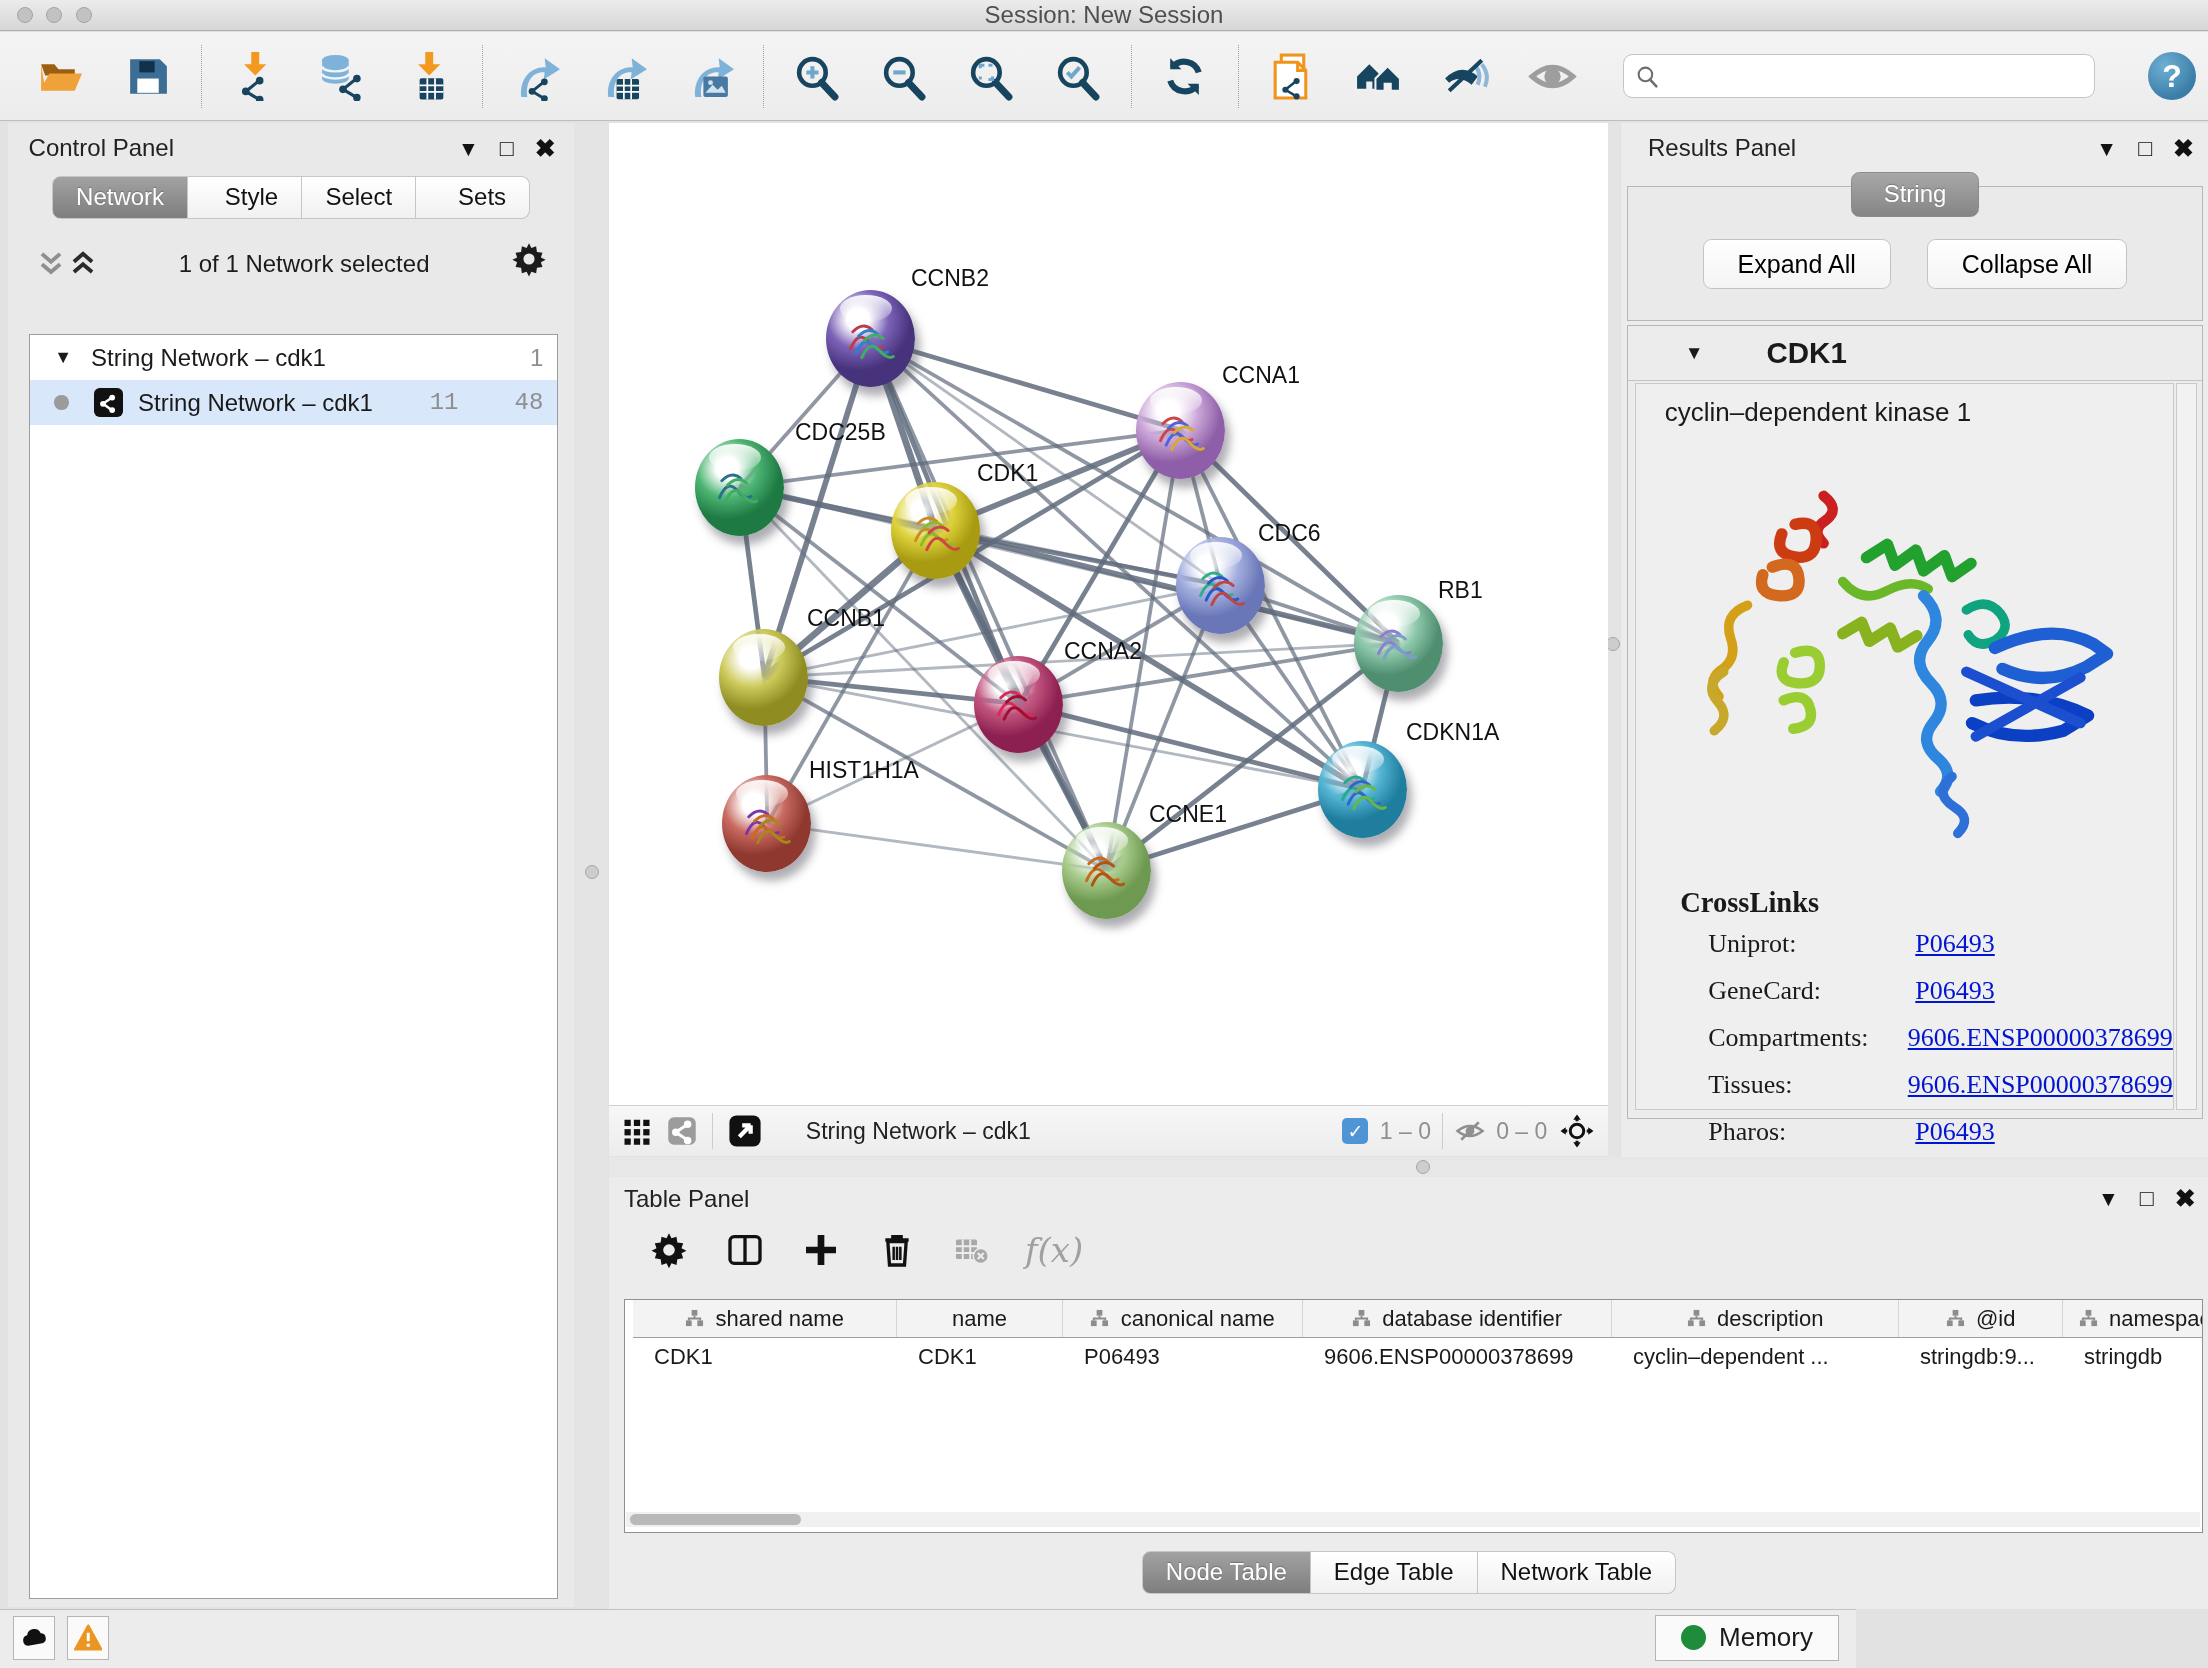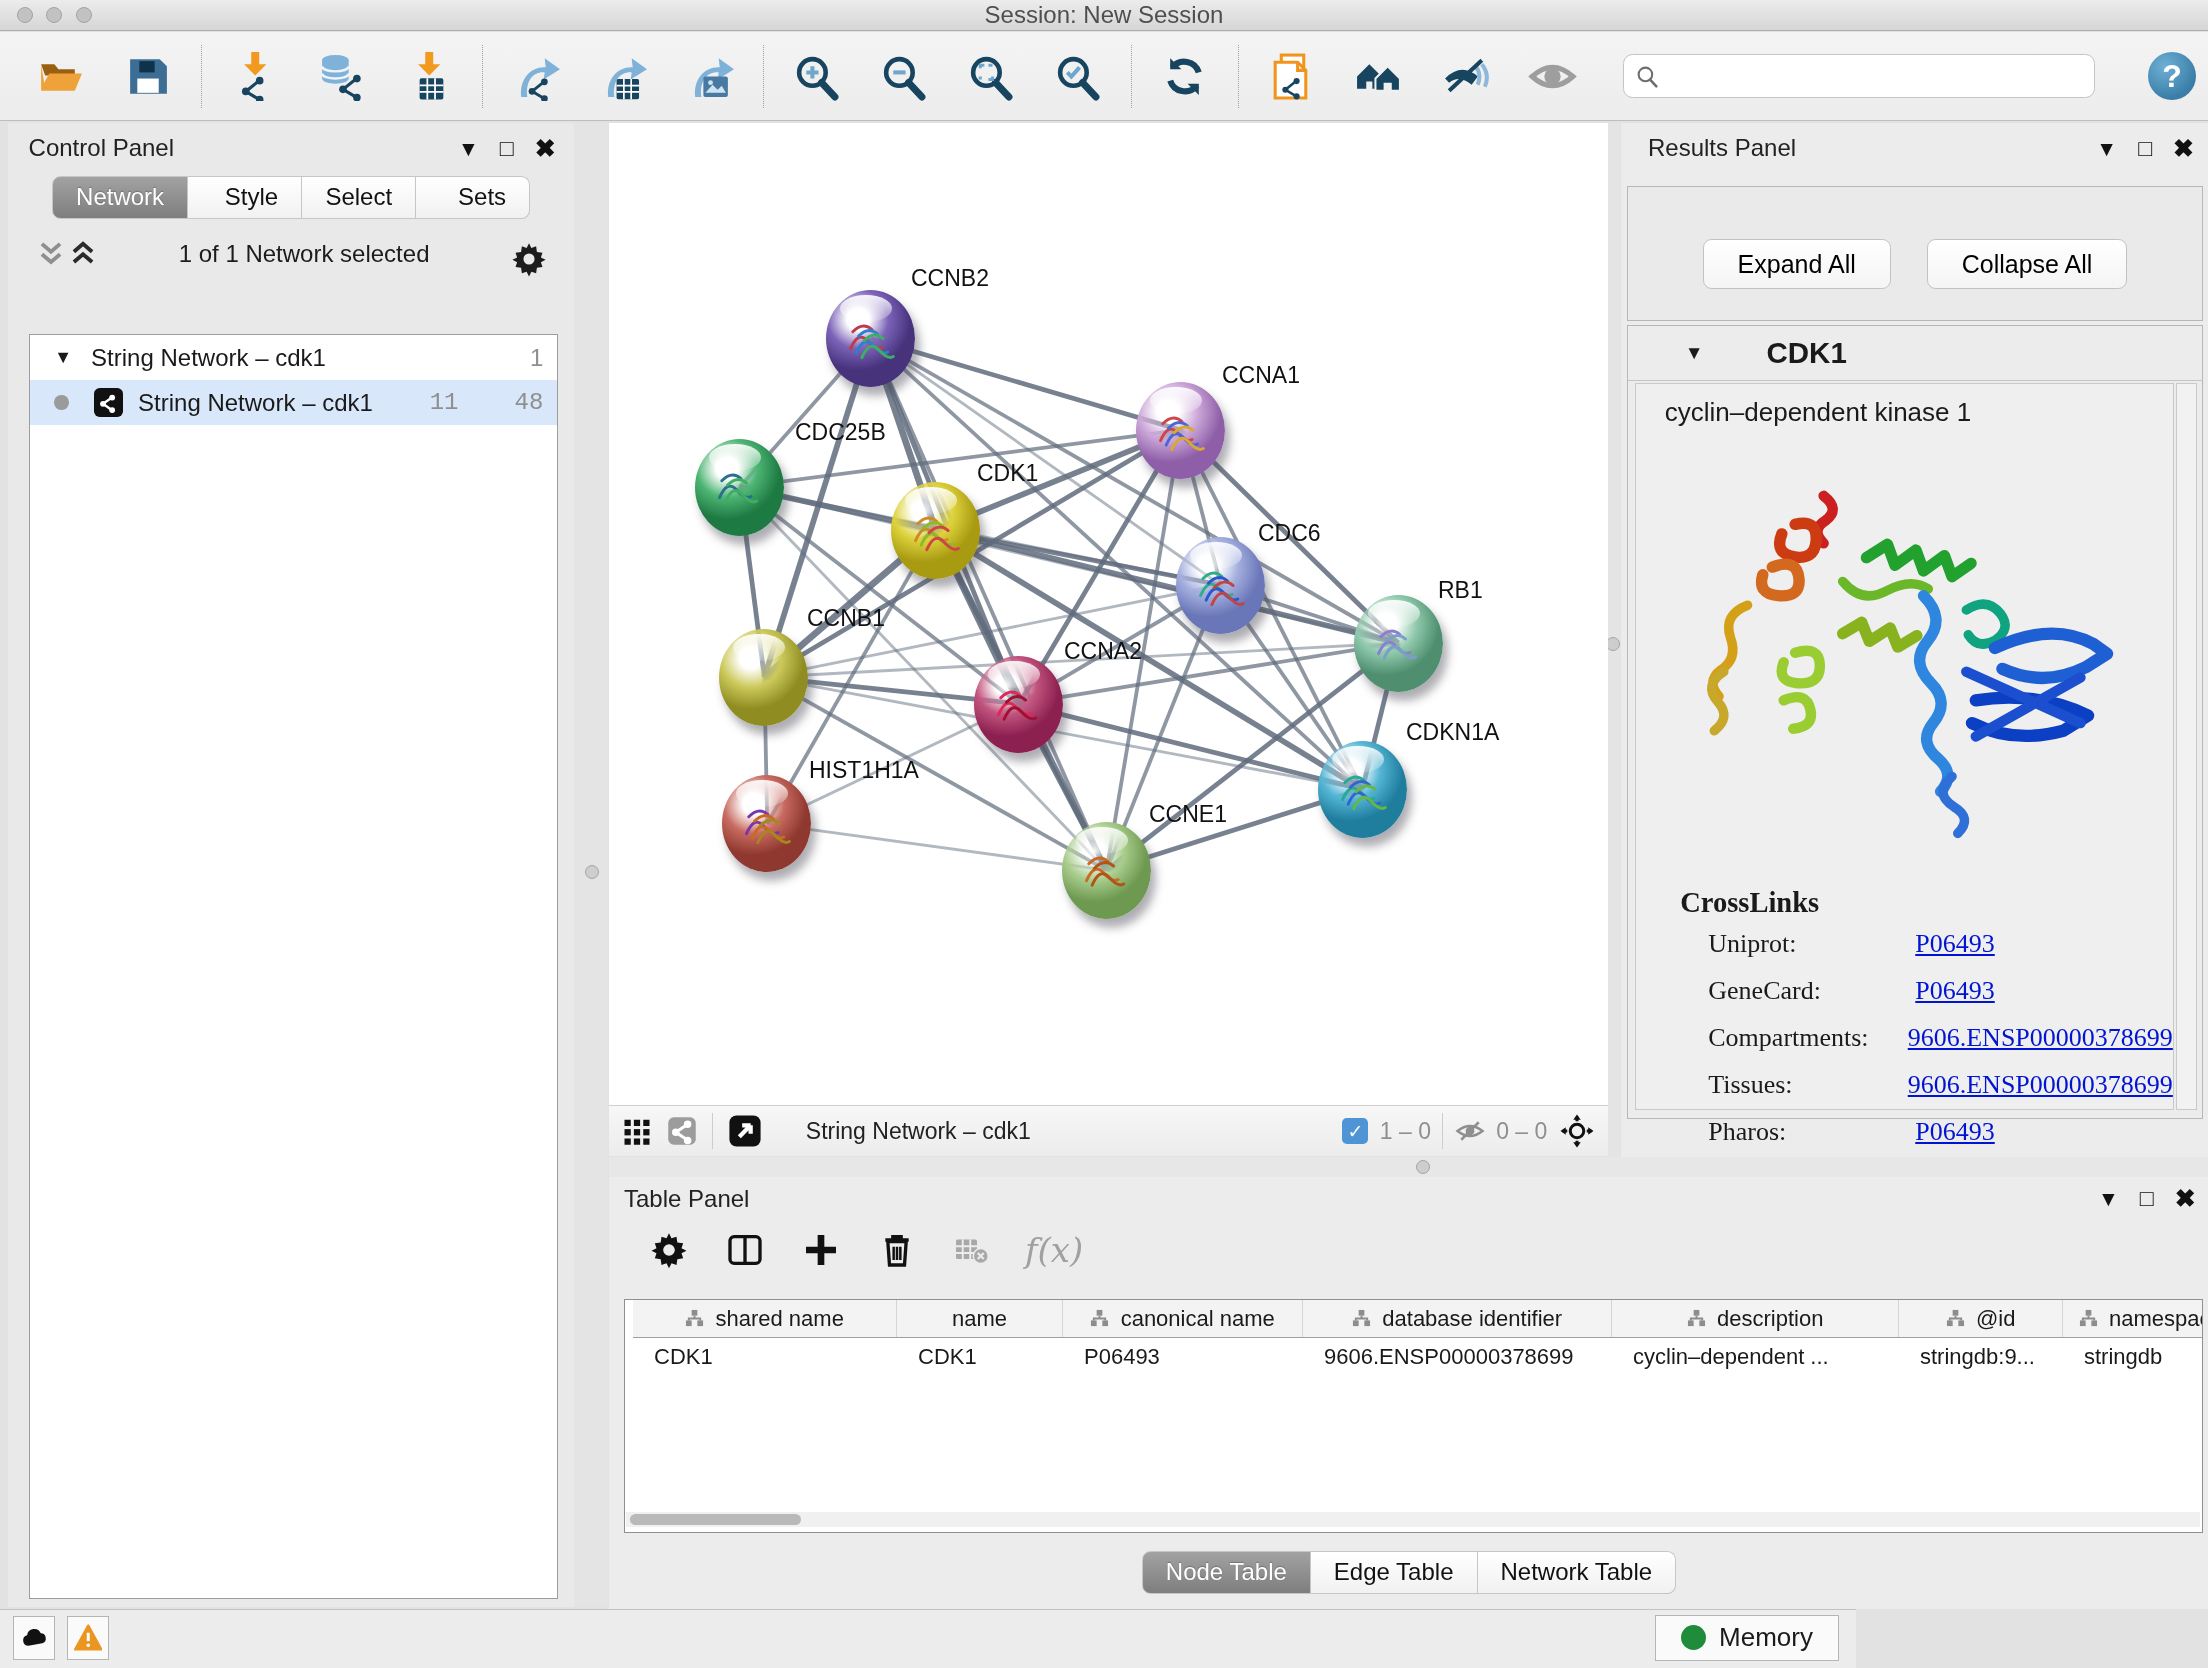--- a/index.html
+++ b/index.html
@@ -43,21 +43,21 @@
     background:linear-gradient(#ffffff,#f1f1f1); border:1px solid #c6c6c6; border-left:none;
     color:#111; cursor:pointer; white-space:nowrap; }
   .seg .tab:first-child { border-left:1px solid #c6c6c6; border-radius:8.6px 0 0 8.6px; }
   .seg .tab:last-child { border-radius:0 8.6px 8.6px 0; }
   .seg .tab.active { background:linear-gradient(#a2a2a2,#7e7e7e); color:#fff; text-shadow:0 -1px 1px rgba(0,0,0,.25); }
 
   
   .control-panel { position:absolute; left:7.6px; top:123px; width:567px; height:1484px; background:#e9e9e9; }
   .control-panel .panel-head { padding:11.4px 19px 5.7px 21px; }
   .cp-tabs { display:flex; justify-content:center; margin-top:7.6px; }
-  .cp-subhead { display:flex; align-items:flex-start; margin:21px 27px 9.5px 27px; }
+  .cp-subhead { display:flex; align-items:flex-end; margin:21px 27px 9.5px 27px; }
   .cp-subhead .summary { flex:1; text-align:center; font-size:24px; color:#1c1c1c; }
   .chev { width:32px; height:28.5px; cursor:pointer; }
   .gear-ic { width:38px; height:38px; cursor:pointer; }
   .cp-tree { position:absolute; left:21px; right:17px; top:211px; bottom:7.6px;
     background:#fff; border:1px solid #9d9d9d; overflow:hidden; }
   .tree-row { display:flex; align-items:center; height:45px; font-size:24px; padding:0 13.3px; }
   .tree-row .cnt { color:#8f8f8f; margin-left:auto; }
   .tree-row.child { background:#d9e7fa; }
   .tree-caret { font-size:18px; margin:0 19px 0 11.4px; }
   .dot-ind { width:14.3px; height:14.3px; border-radius:50%; background:#9b9b9b; margin:0 25px 0 11.4px; }
@@ -536,20 +536,23 @@
 
 <div class="results-panel">
   <div class="panel-head">
     <span>Results Panel</span>
     <span class="panel-ctl">
       <span class="g">▼</span>
       <span class="sq">□</span>
       <span class="x">✖</span>
     </span>
   </div>
+  <div class="rp-tab">
+      <span class="tab1">String</span>
+    </div>
   <div class="rp-box1">
     <button class="btn">Expand All</button>
     <button class="btn">Collapse All</button>
   </div>
   <div class="rp-box2">
     <div class="rp-sec-head">
       <span class="caret">▼</span>
       <span class="name">CDK1</span>
     </div>
     <div class="rp-inner">

